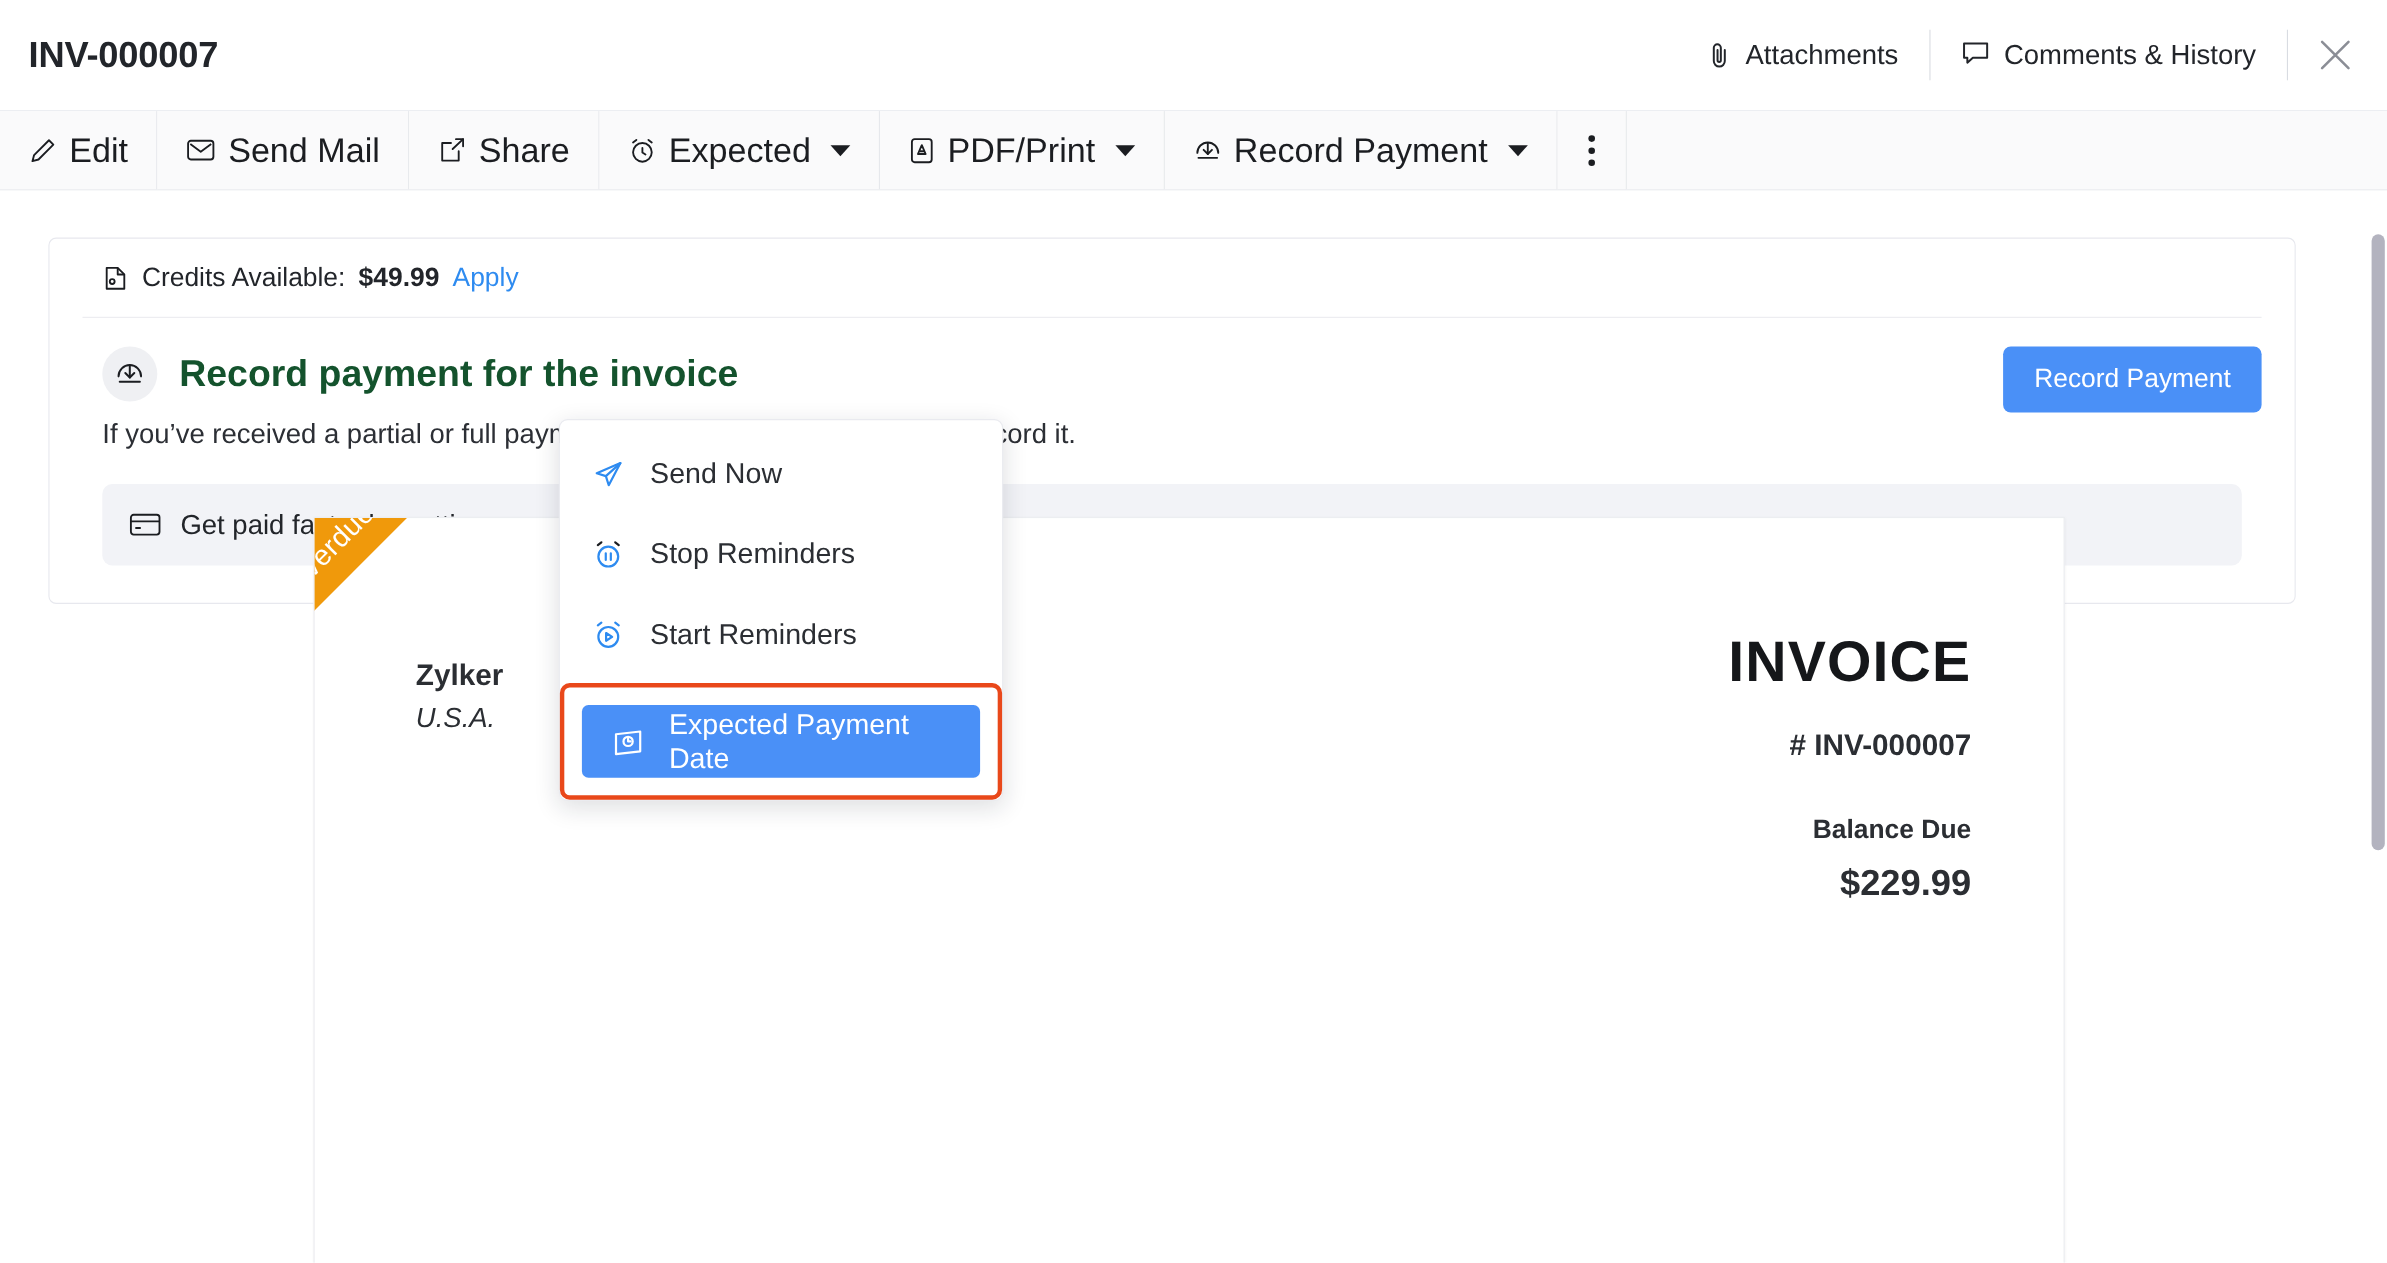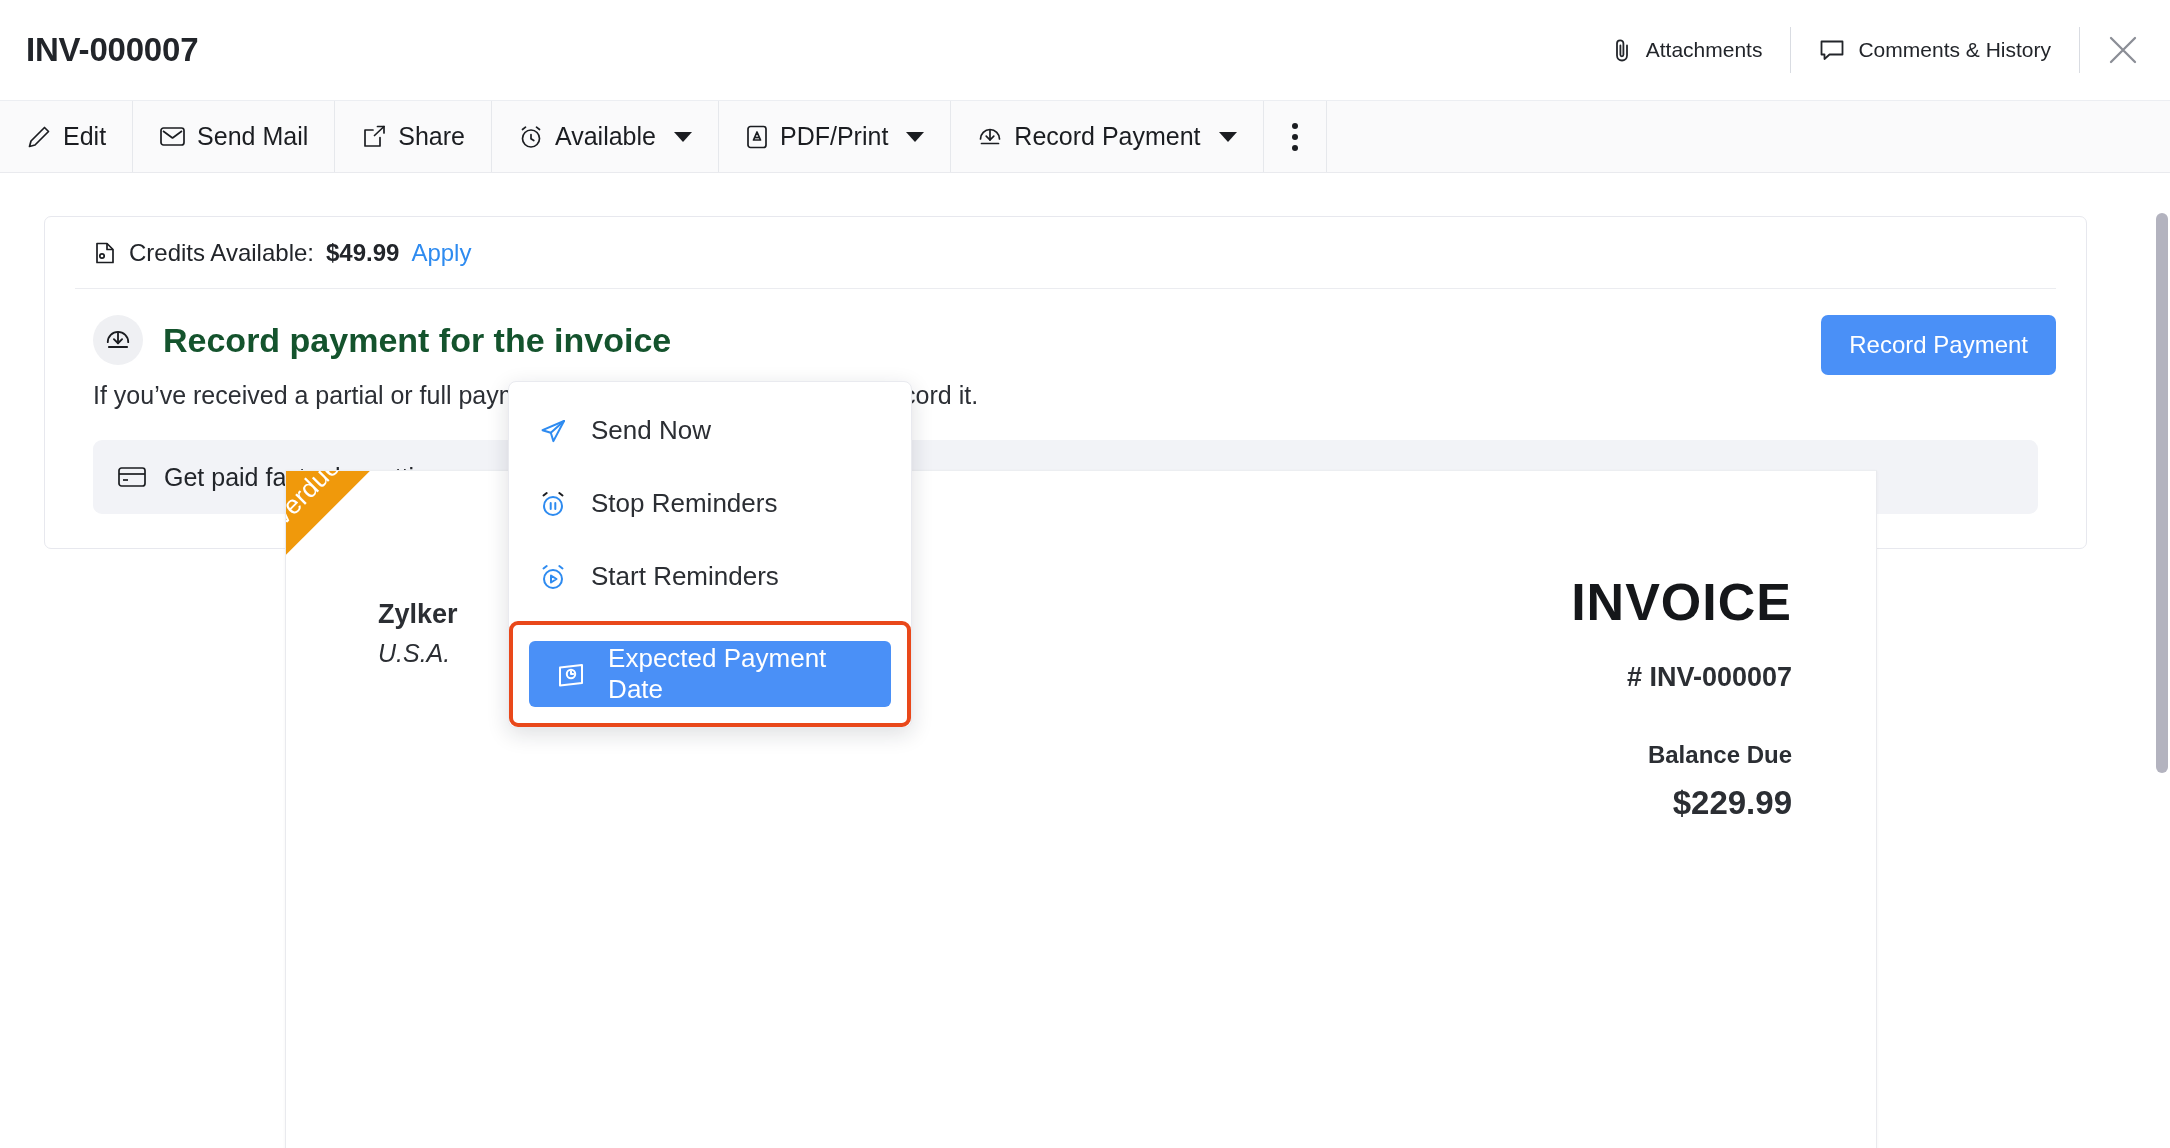--- a/index.html
+++ b/index.html
@@ -31,23 +31,23 @@
   }
   .header-right {
     margin-left: auto;
     display: flex;
     align-items: center;
     height: 100%;
     padding-right: 0;
   }
   .header-action {
     display: flex;
-    align-items: center;
+    align-items: flex-start;
     gap: 13px;
-    font-size: 21px;
+    font-size: 25px;
     color: #22252a;
     padding: 0 28px;
     cursor: pointer;
     white-space: nowrap;
   }
   .hdr-sep {
     width: 1px;
     height: 46px;
     background: #d9dce2;
   }
@@ -66,21 +66,21 @@
     height: 72px;
     background: #fafafb;
     border-bottom: 1px solid #e9eaee;
     z-index: 5;
   }
   .tb-btn {
     display: flex;
     align-items: center;
     gap: 11px;
     padding: 0 26px;
-    font-size: 25px;
+    font-size: 31px;
     color: #1b1d21;
     border-right: 1px solid #e6e8ec;
     cursor: pointer;
     white-space: nowrap;
     background: #fafafb;
   }
   .tb-btn.active { background: #fafafb; }
   .caret {
     width: 0; height: 0;
     border-left: 9px solid transparent;
@@ -388,21 +388,21 @@
   </div>
 
   <div class="tb-btn active">
     <span>
       <svg width="26" height="26" viewBox="0 0 26 26" fill="none" stroke="#1b1d21" stroke-width="1.7" stroke-linecap="round" stroke-linejoin="round">
         <circle cx="13" cy="14.5" r="8.5"></circle>
         <path d="M13 10.5v4.2l2.8 1.8"></path>
         <path d="M4.5 5.5L7.5 3.2M21.5 5.5L18.5 3.2"></path>
       </svg>
     </span>
-    <span>Available</span>
+    <span>Expected</span>
     <span class="caret"></span>
   </div>
 
   <div class="tb-btn">
     <span>
       <svg width="24" height="26" viewBox="0 0 24 26" fill="none" stroke="#1b1d21" stroke-width="1.7" stroke-linejoin="round">
         <rect x="3" y="2.5" width="18" height="21" rx="2.5"></rect>
         <path d="M12 8l3.5 8h-7z" stroke-linecap="round"></path>
         <path d="M10 13.5h4"></path>
       </svg>

